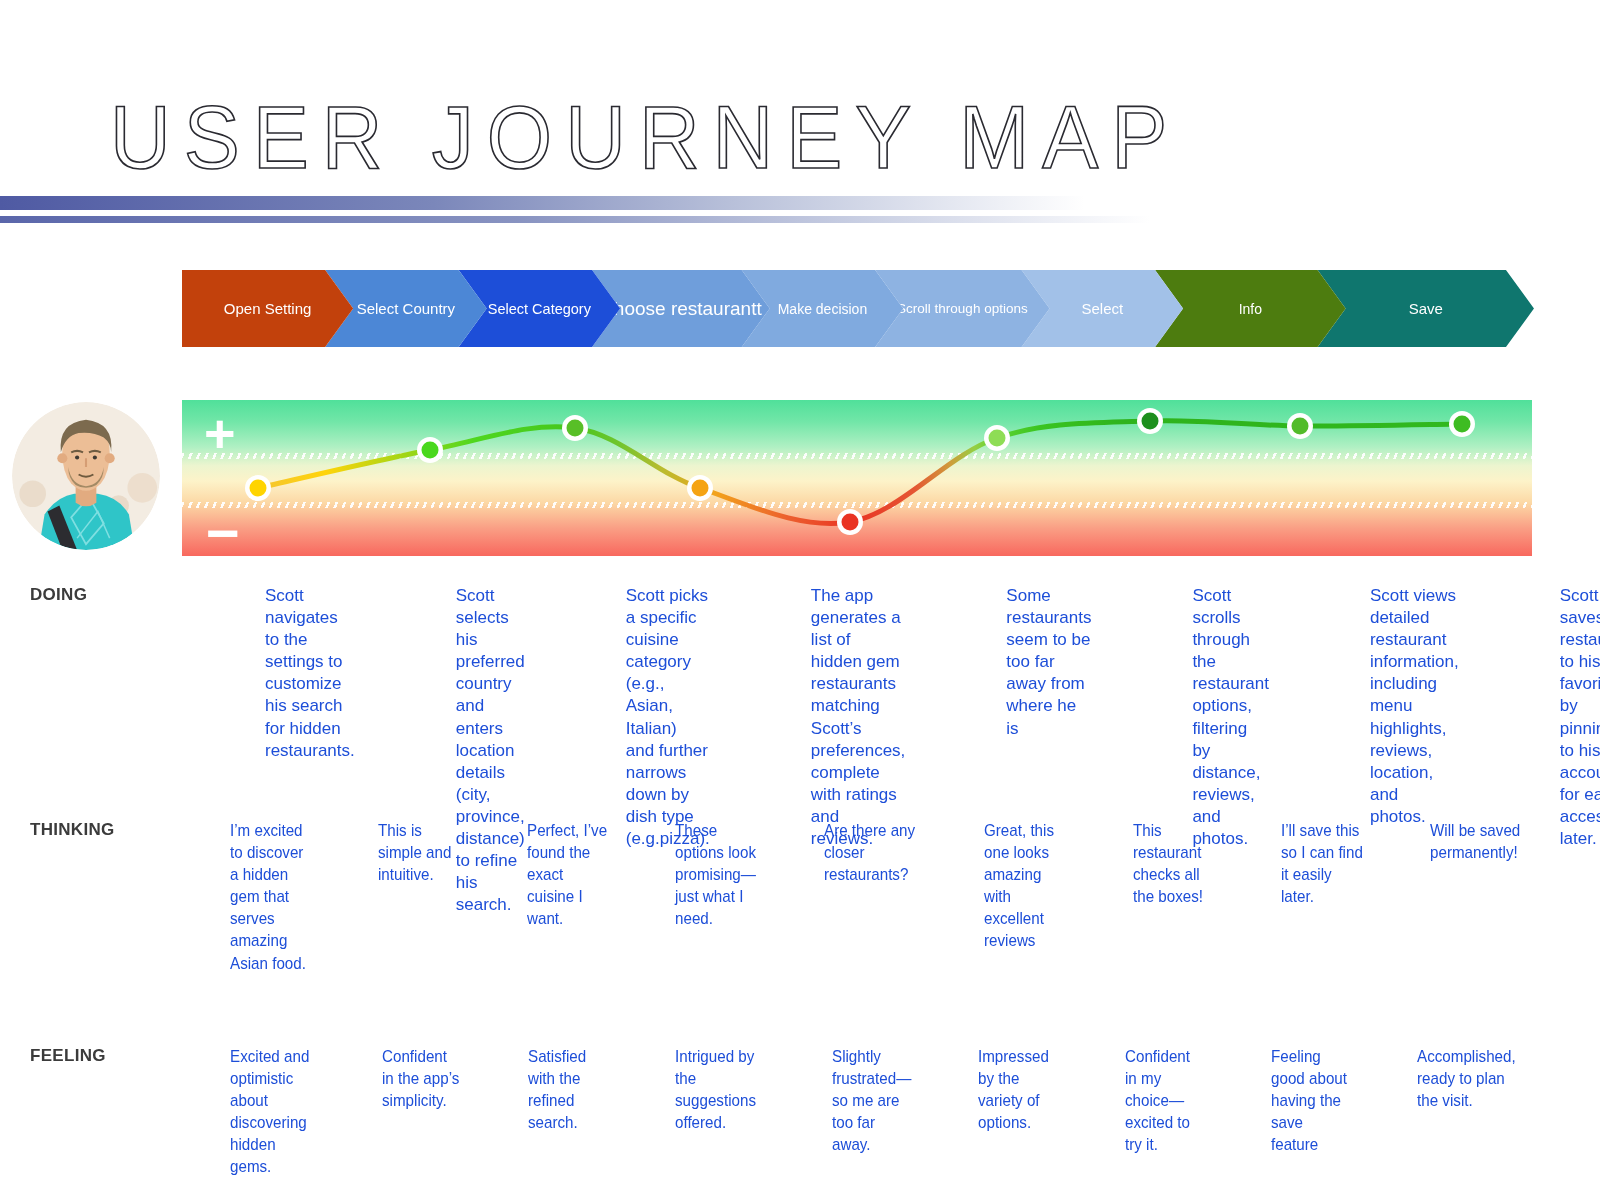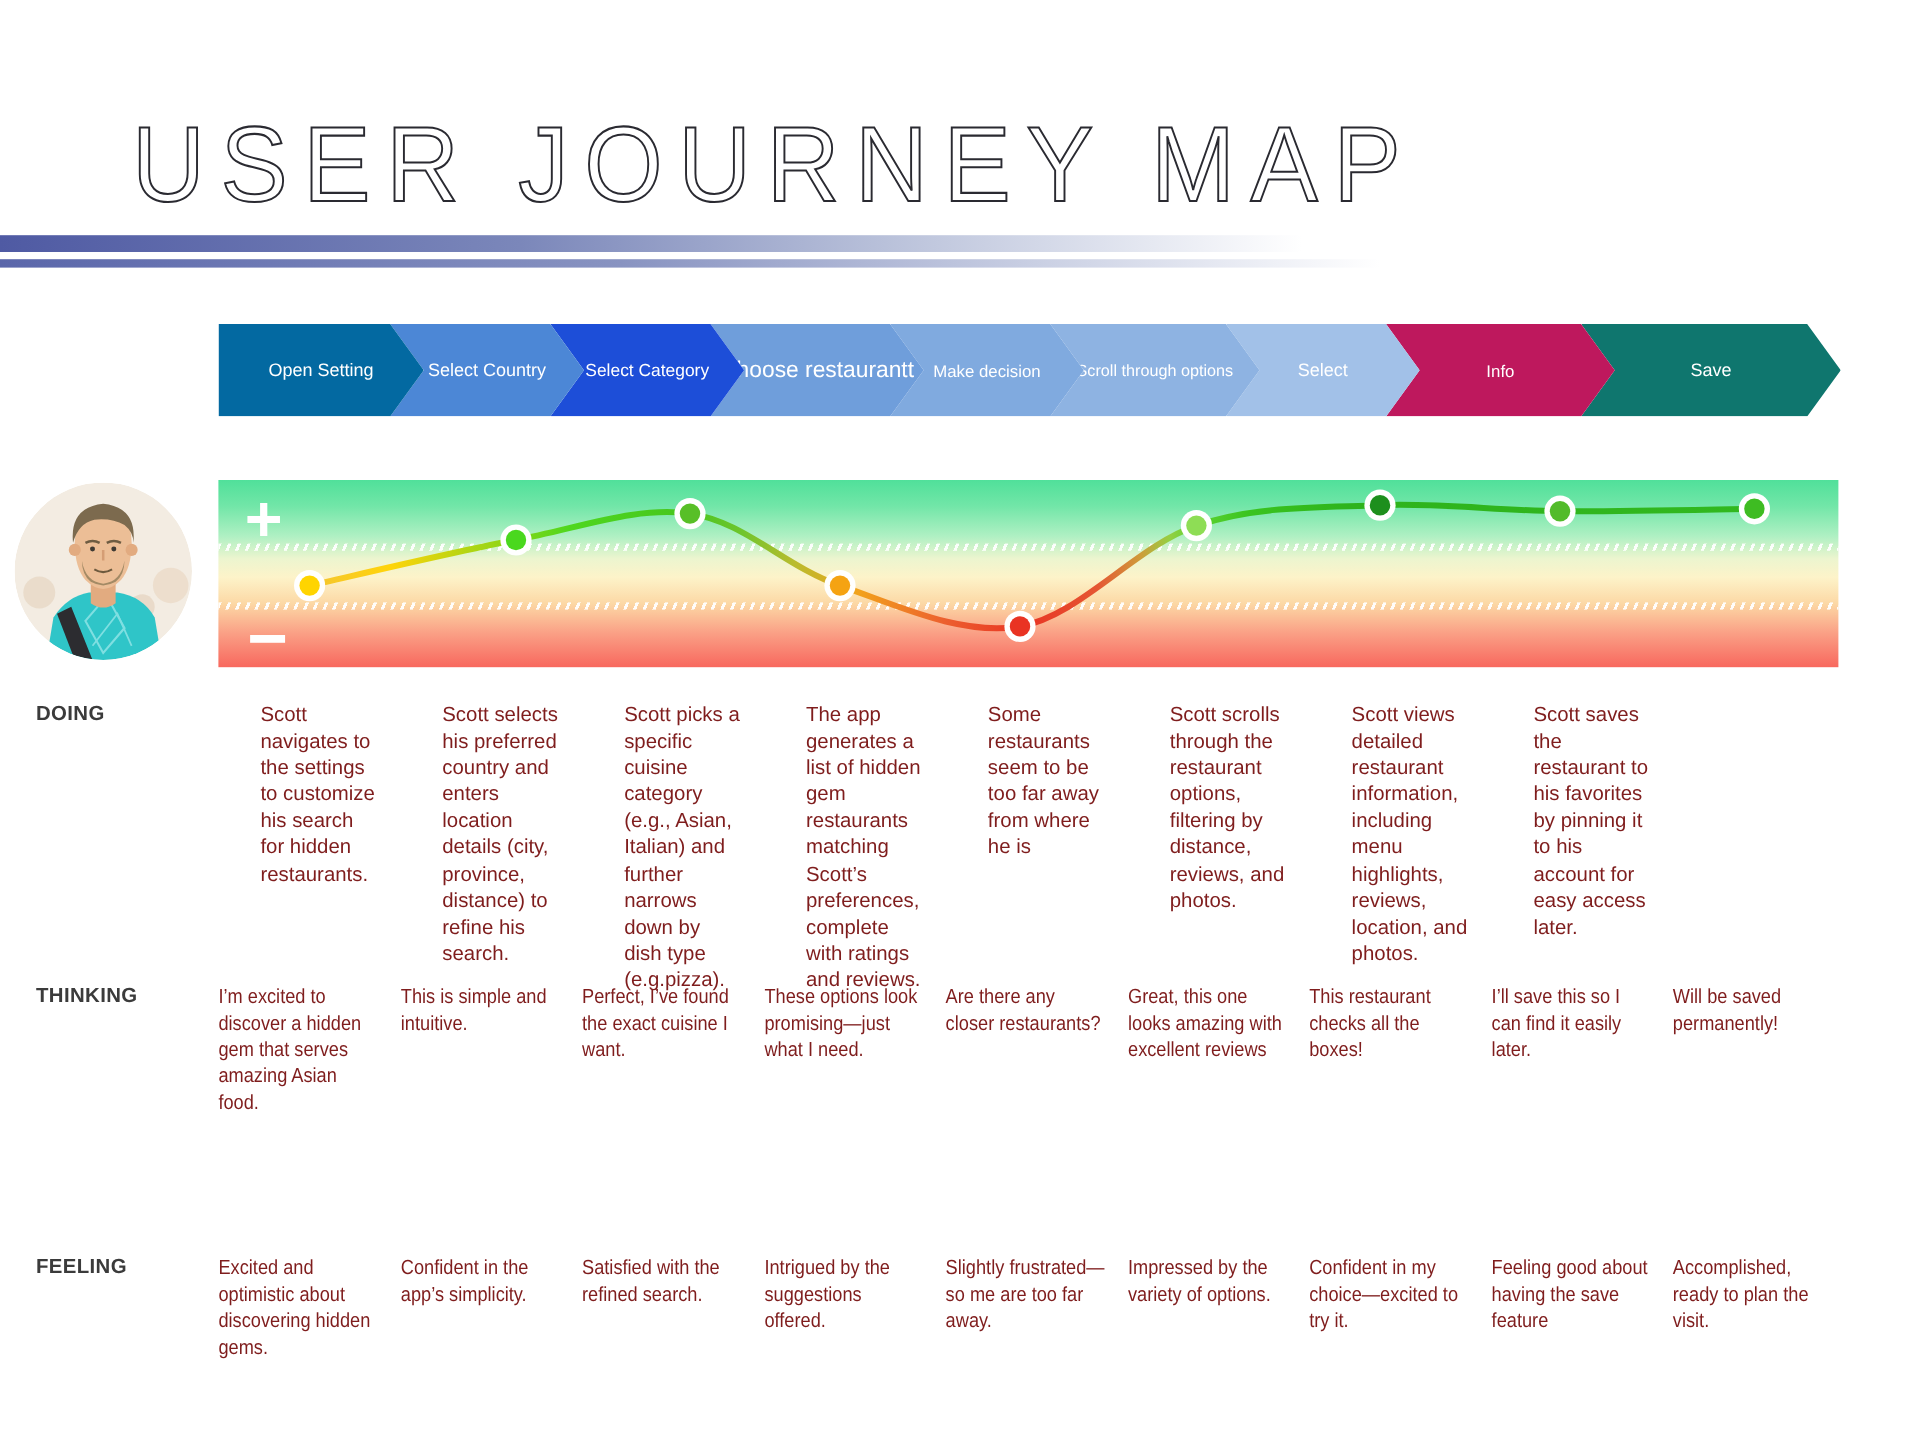--- a/index.html
+++ b/index.html
@@ -48,55 +48,55 @@
   .sign-minus{left:24px;top:104px;font-size:58px;}
   .curve-svg{position:absolute;inset:0;width:100%;height:100%;overflow:visible;}
 
   
   .trow{position:absolute;left:30px;width:1516px;display:grid;
         grid-template-columns:152px repeat(9,1fr);}
   .row-doing{top:585px;gap:35px;}
   .row-thinking{top:820px;}
   .row-feeling{top:1046px;}
   .rlabel{font-weight:700;font-size:17px;color:#3b3b3b;letter-spacing:.3px;}
-  .cell{padding-right:18px;font-size:17px;line-height:1.3;color:#7f1d1d;}
+  .cell{padding-right:18px;font-size:17px;line-height:1.3;color:#1d4ed8;margin-left:48px;}
   .cond .cell-text{display:block;width:112%;transform:scaleX(.893);transform-origin:left top;}
 </style>
 </head>
 <body>
 
 <div class="canvas">
 
   <div class="page-title">USER JOURNEY MAP</div>
   <div class="divider-thick"></div>
   <div class="divider-thin"></div>
 
   <div class="stages">
-    <div class="chev" style="background: #0369a1; text-align: right;">
+    <div class="chev" style="background: #c2410c; text-align: right;">
         <span>Open Setting</span>
       </div>
     <div class="chev" style="background: rgb(76, 135, 214);">
         <span>Select Country</span>
       </div>
     <div class="chev" style="background: #1d4ed8;">
         <span>Select Category</span>
       </div>
     <div class="chev" style="background: rgb(111, 158, 219);">
         <span>Choose restaurantt</span>
       </div>
     <div class="chev" style="background: rgb(128, 170, 223);">
         <span>Make decision</span>
       </div>
     <div class="chev" style="background: rgb(142, 179, 226);">
         <span>Scroll through options</span>
       </div>
     <div class="chev" style="background: rgb(162, 193, 232);">
         <span>Select</span>
       </div>
-    <div class="chev" style="background: #be185d; text-align: center;">
+    <div class="chev" style="background: #4d7c0f; text-align: center;">
         <span>Info</span>
       </div>
     <div class="chev" style="background: #0f766e;">
         <span>Save</span>
       </div>
   </div>
 
   <div class="avatar">
     <svg viewBox="0 0 100 100" width="148" height="148">
       <defs>

